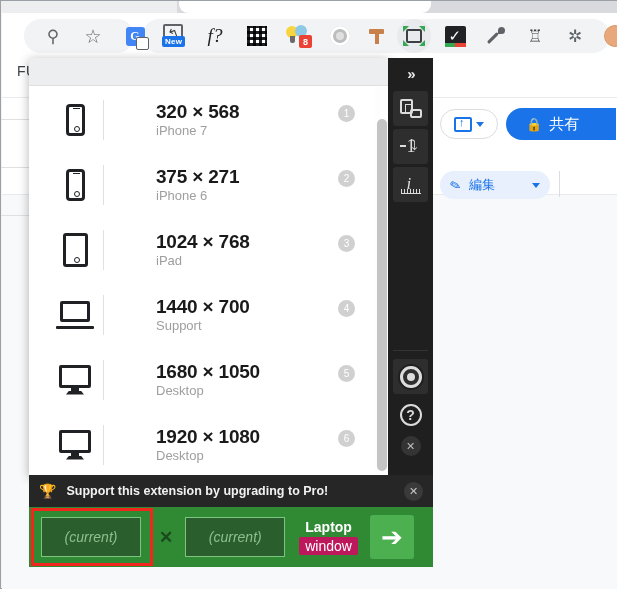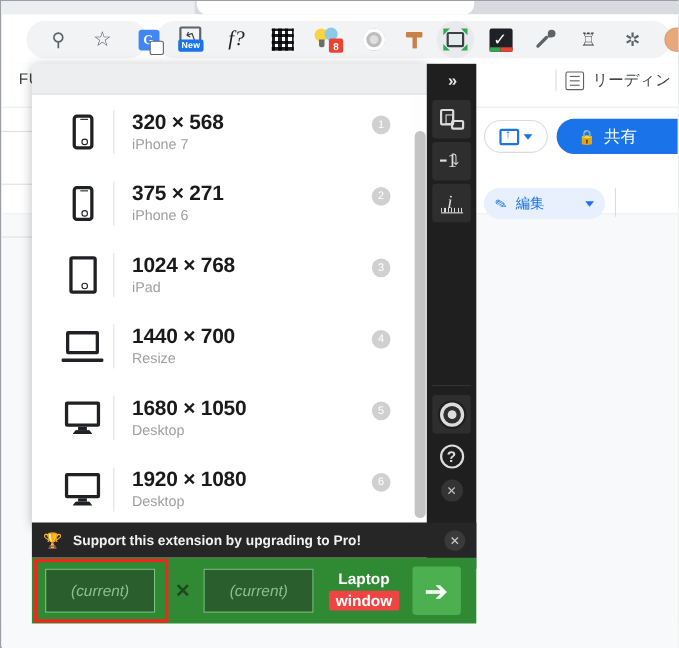--- a/index.html
+++ b/index.html
@@ -133,21 +133,21 @@
     position:absolute; left:28px; top:57px; width:360px; height:418px;
     background:#ffffff; box-shadow:0 2px 10px rgba(0,0,0,.3);
     overflow:hidden;
   }
   .popup-head { height:28px; background:#eceef0; border-bottom:1px solid #e0e0e0; }
   .popup-list { position:absolute; left:0; top:29px; width:360px; height:389px; background:#fff; }
 
   .res-row { position:relative; height:65px; display:flex; align-items:center; padding-left:18px; }
   .res-icon { width:56px; display:flex; align-items:center; justify-content:center; color:#202124; }
   .res-div { width:1px; height:40px; background:#e0e0e0; margin-right:16px; }
-  .res-text { flex:1; }
+  .res-text { flex:1;margin-left:36px; }
   .res-dim { font-size:19px; font-weight:bold; color:#1a1a1a; letter-spacing:-.2px; line-height:1.15; }
   .res-name { font-size:13px; color:#9e9e9e; margin-top:1px; }
   .res-badge {
     position:absolute; right:34px; top:18px; width:17px; height:17px; border-radius:50%;
     background:#d0d0d0; color:#ffffff; font-size:10px; display:flex; align-items:center; justify-content:center;
   }
 
   
   .g-phone { width:19px; height:32px; border:3px solid #202124; border-radius:4px; position:relative; }
   .g-phone:before{ content:""; position:absolute; left:4px; top:1px; width:7px; height:1.5px; background:#202124;}
@@ -216,21 +216,21 @@
   .w-input { width:100px; height:40px; background:#2a5e2c; border:1.5px solid #7cc47f;
     display:flex; align-items:center; justify-content:center; }
   .w-input span { color:#8fbf8f; font-size:14px; font-style:italic; }
   .redbox { position:absolute; left:-10px; top:-9px; width:122px; height:58px; border:3px solid #f2261c; }
   .times { color:#1c4a1e; font-size:17px; font-weight:bold; margin:0 12px 0 18px; }
   .h-input { width:100px; height:40px; background:#2a5e2c; border:1.5px solid #7cc47f;
     display:flex; align-items:center; justify-content:center; }
   .h-input span { color:#8fbf8f; font-size:14px; font-style:italic; }
   .resize-lbl { margin-left:14px; text-align:center; }
   .resize-top { color:#ffffff; font-size:14px; font-weight:bold; line-height:1.15; }
-  .resize-bot { background:#ef4444; color:#ffffff; font-size:14px; font-weight:bold;
+  .resize-bot { background:#be185d; color:#ffffff; font-size:14px; font-weight:normal;
     border-radius:2px; padding:1px 6px; margin-top:2px; display:inline-block; }
   .go-btn { width:44px; height:44px; background:#4caf50; border-radius:3px; margin-left:12px;
     display:flex; align-items:center; justify-content:center; color:#fff; font-size:26px; }
 
   .bottom-strip { position:absolute; left:1px; top:566px; width:615px; height:22px; background:#f8f9fa; }
 </style>
 </head>
 <body>
 
 <div id="root">
@@ -323,29 +323,20 @@
   <div class="docs-bar1"></div>
   <div class="docs-bar2"></div>
   <div class="docs-bar3"></div>
   <div class="docs-canvas"></div>
 
   <div class="fu-label">FU</div>
   <div class="left-rule" style="top:118px;"></div>
   <div class="left-rule" style="top:166px;"></div>
   <div class="left-rule" style="top:214px;"></div>
 
-  <div class="reading-wrap">
-    <div class="vsep"></div>
-    <div class="read-icon">
-      <span style="top:3px;"></span>
-          <span style="top:7px;"></span>
-          <span style="top:11px;"></span>
-    </div>
-    <div class="read-txt">リーディン</div>
-  </div>
 
   <div class="comment-ic"></div>
   <div class="present-btn">
     <div class="present-sq"></div>
     <div class="caret-blue"></div>
   </div>
   <div class="share-btn">
     <span class="share-lock">🔒</span>
     <span class="share-txt">共有</span>
   </div>
@@ -400,21 +391,21 @@
       <div class="res-row">
         <div class="res-icon">
           <div class="g-laptop">
                 <div class="scr"></div>
                 <div class="base"></div>
               </div>
         </div>
         <div class="res-div"></div>
         <div class="res-text">
           <div class="res-dim">1440 × 700</div>
-          <div class="res-name">Resize</div>
+          <div class="res-name">Support</div>
         </div>
         <div class="res-badge">4</div>
       </div>
 
       <div class="res-row">
         <div class="res-icon">
           <div class="g-desktop">
                 <div class="scr"></div>
                 <div class="neck"></div>
                 <div class="foot"></div>

